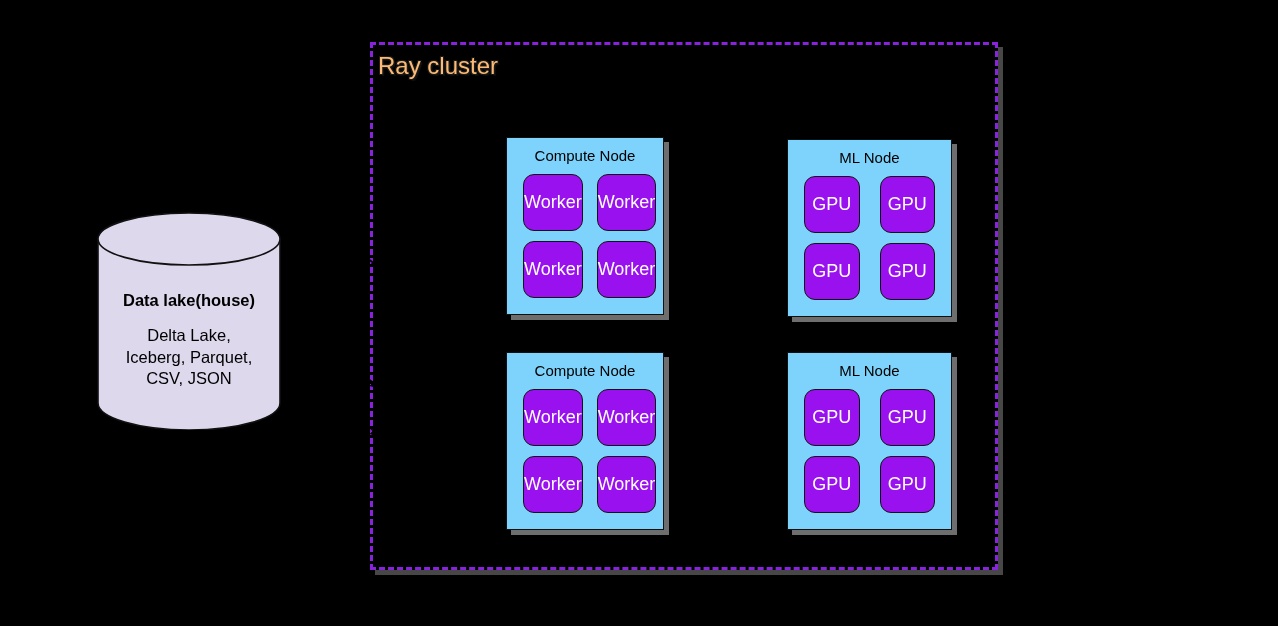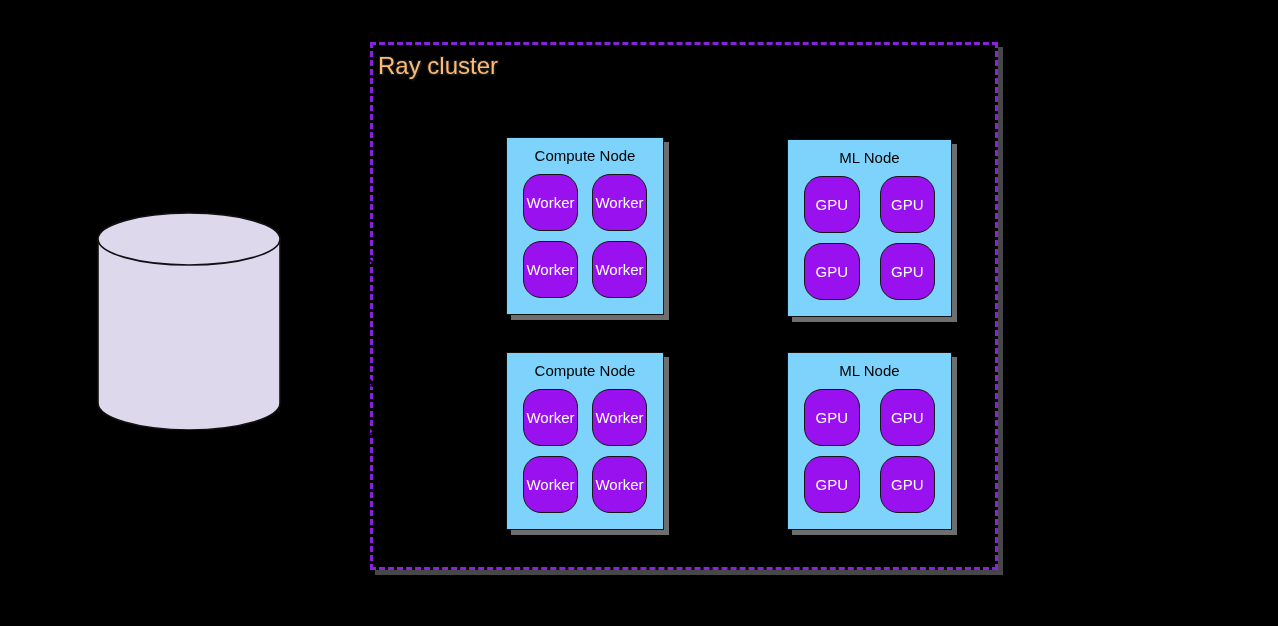--- a/index.html
+++ b/index.html
@@ -103,26 +103,26 @@
     right: 16px;
     bottom: 16px;
     display: grid;
     grid-template-columns: 1fr 1fr;
     grid-template-rows: 1fr 1fr;
     gap: 10px 14px;
   }
   .unit {
     background: #9911ee;
     border: 1px solid #151515;
-    border-radius: 18px;
+    border-radius: 11px;
     display: flex;
     align-items: center;
     justify-content: center;
     color: #ffffff;
-    font-size: 15px;
+    font-size: 18px;
     box-sizing: border-box;
   }
 
   
   #node-compute-1 { left: 464px; top: 137px; width: 158px; height: 178px; }
   #node-compute-2 { left: 464px; top: 352px; width: 158px; height: 178px; }
   #node-ml-1      { left: 745px; top: 139px; width: 165px; height: 178px; }
   #node-ml-2      { left: 745px; top: 352px; width: 165px; height: 178px; }
 
   #node-ml-1 .node-grid, #node-ml-2 .node-grid { gap: 10px 20px; }
@@ -138,20 +138,26 @@
   }
 </style>
 </head>
 <body>
 
 <div id="datalake">
   <svg class="cyl-svg" viewBox="0 0 184 218">
     <path d="M1,27 L1,191 A91,27 0 0 0 183,191 L183,27 Z" fill="#ddd8ec" stroke="#111111" stroke-width="1.6"></path>
     <ellipse cx="92" cy="27" rx="91" ry="26" fill="#ddd8ec" stroke="#111111" stroke-width="1.6"></ellipse>
   </svg>
+  <div class="cyl-text">
+    <div class="cyl-title">Data lake(house)</div>
+    <div class="cyl-sub">Delta Lake,</div>
+    <div class="cyl-sub">Iceberg, Parquet,</div>
+    <div class="cyl-sub">CSV, JSON</div>
+  </div>
 </div>
 
 <div id="ray-cluster"></div>
 <div id="ray-cluster-title">Ray cluster</div>
 
 <div class="node" id="node-compute-1">
   <div class="node-title">Compute Node</div>
   <div class="node-grid">
     <div class="unit">Worker</div>
     <div class="unit">Worker</div>

